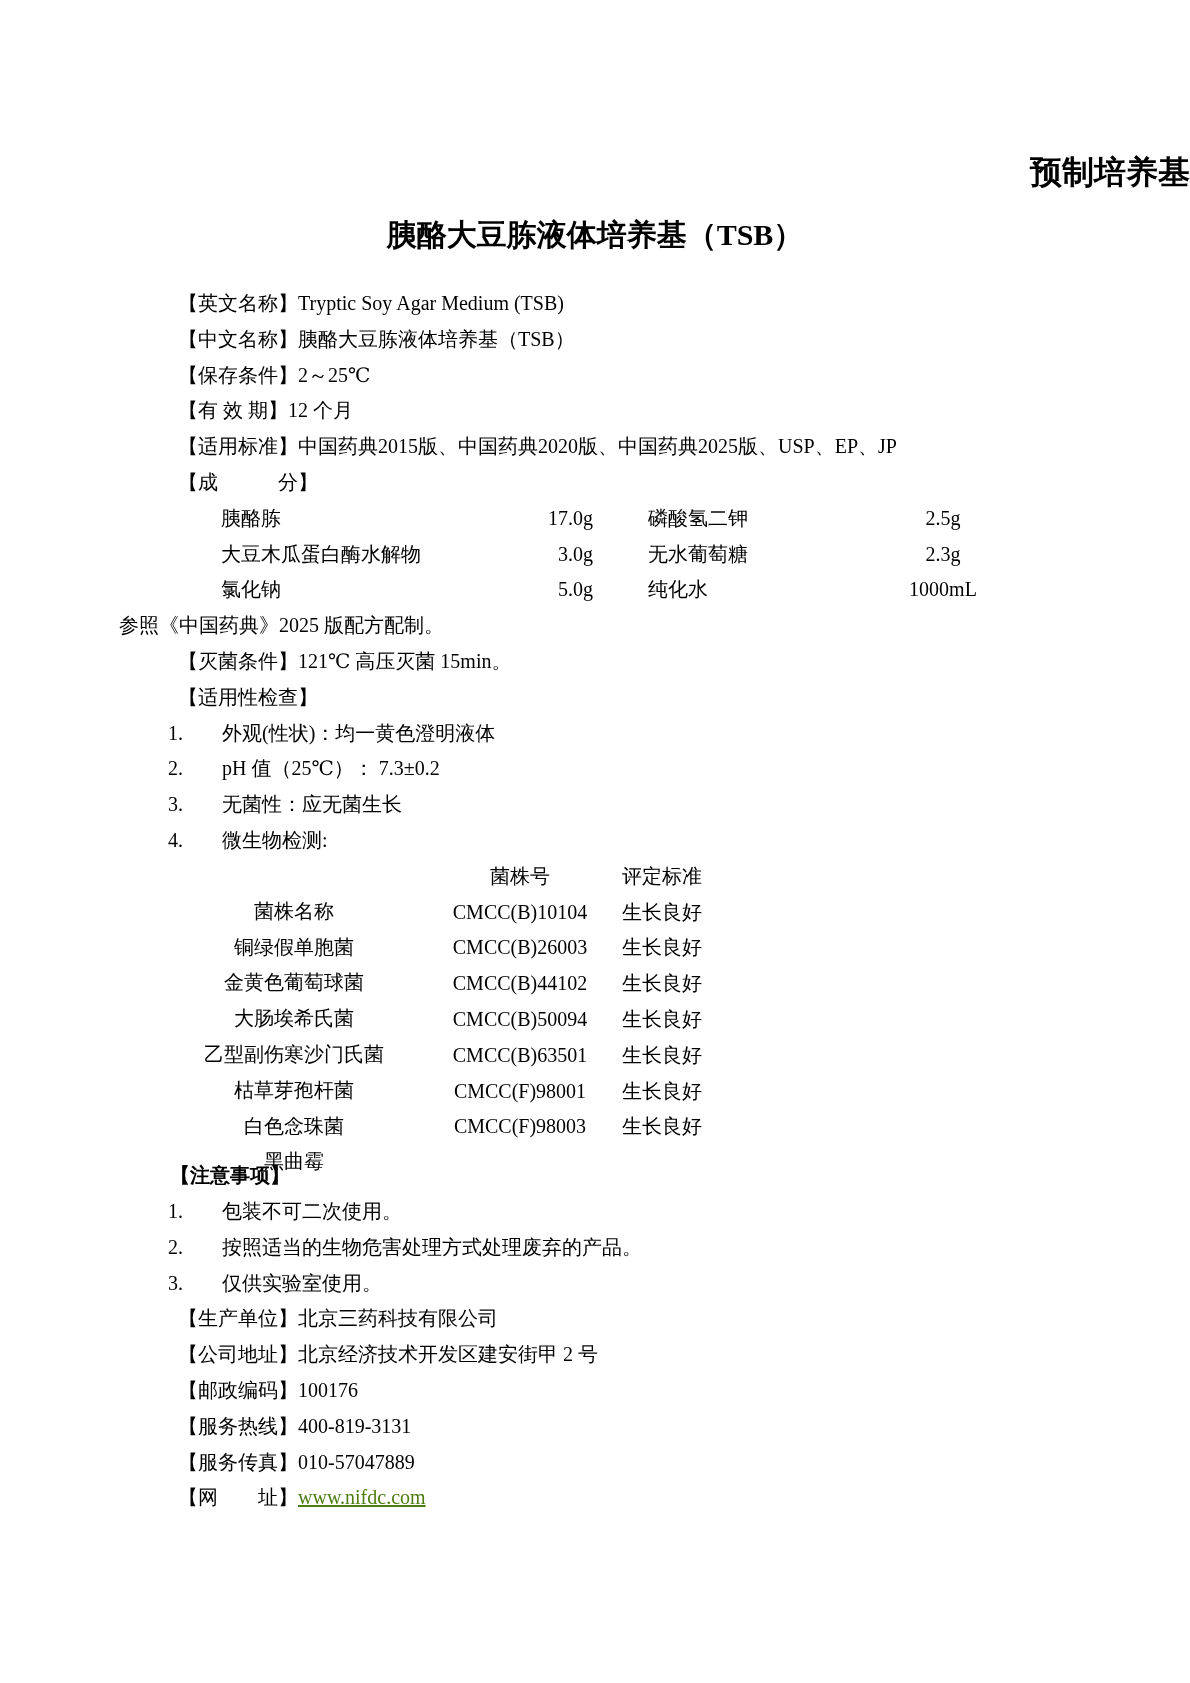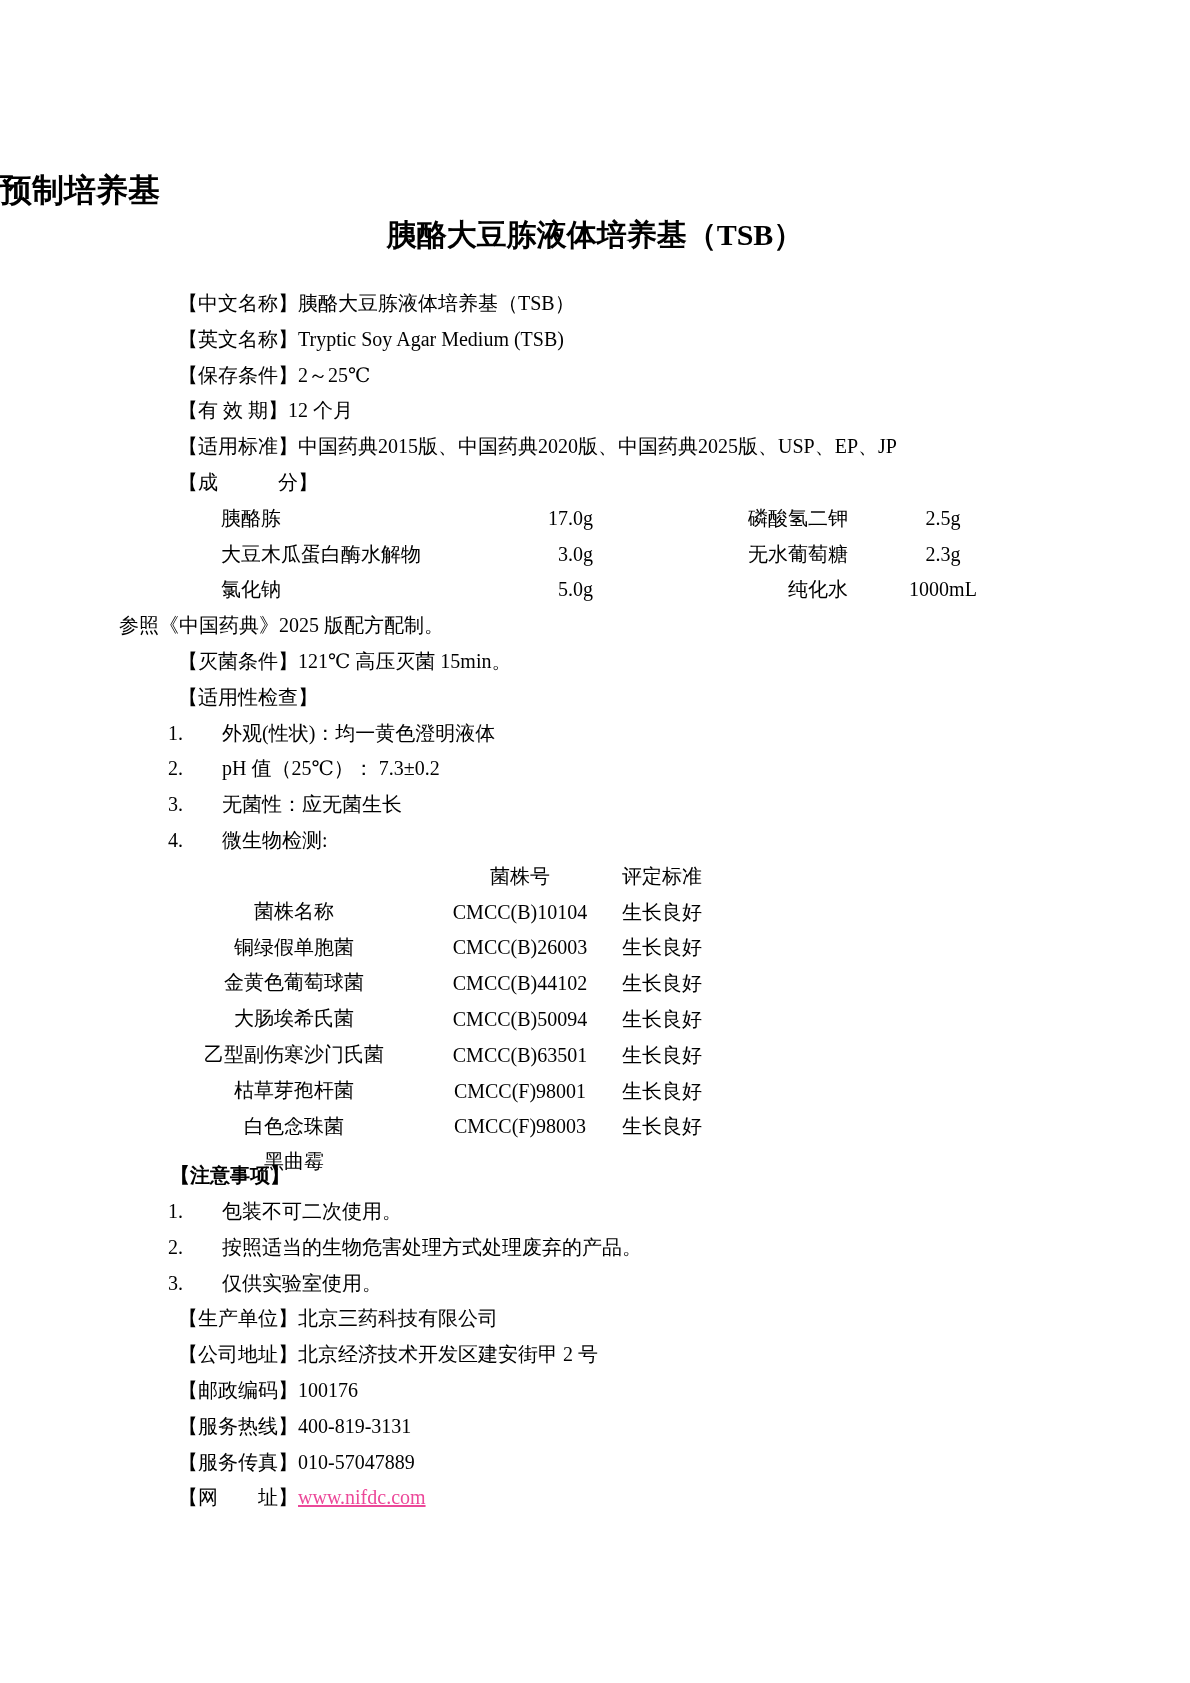--- a/index.html
+++ b/index.html
@@ -5,59 +5,59 @@
   html,body{margin:0;padding:0;background:#ffffff;}
   .page{
     position:relative;
     width:1190px;height:1683px;
     background:#ffffff;
     color:#000000;
     font-family:"Liberation Serif","DejaVu Serif",serif;
     overflow:hidden;
   }
   .doc-title{
-    position:absolute;top:166px;left:0;width:100%;
-    text-align:left;font-weight:bold;font-size:32px;line-height:48px;
+    position:absolute;top:148px;left:0;width:100%;
+    text-align:right;font-weight:bold;font-size:32px;line-height:48px;
   }
   .doc-subtitle{
     position:absolute;top:211px;left:0;width:100%;
     text-align:center;font-weight:bold;font-size:30px;line-height:48px;
   }
   .body{
     position:absolute;top:286px;left:0;width:100%;
     font-size:20px;
   }
   .ln{height:35.8px;line-height:35.8px;white-space:pre;}
   .field{padding-left:178px;}
   .ing{display:flex;padding-left:221px;gap:22px;}
   .ing .n1{width:240px;}
   .ing .q1{width:110px;text-align:right;}
-  .ing .n2{margin-left:33px;width:200px;text-align:right;}
+  .ing .n2{margin-left:33px;width:200px;}
   .ing .q2{width:146px;text-align:center;}
   .indent{padding-left:119px;}
   .item{display:flex;padding-left:168px;}
   .item .num{width:54px;}
   .trow{display:flex;padding-left:170px;}
   .tc1{width:248px;text-align:center;margin-top:35px;}
   .tc2{width:204px;text-align:center;}
   .tc3{width:164px;text-align:left;}
-  .link{color:#ec4899;text-decoration:underline;cursor:pointer;}
+  .link{color:#4d7c0f;text-decoration:underline;cursor:pointer;}
 </style>
 </head>
 <body>
 
 <div class="page">
 
   <div class="doc-title">预制培养基</div>
   <div class="doc-subtitle">胰酪大豆胨液体培养基（TSB）</div>
 
   <div class="body">
 
+    <div class="ln field"><span>【英文名称】</span><span>Tryptic Soy Agar Medium (TSB)</span></div>
     <div class="ln field"><span>【中文名称】</span><span>胰酪大豆胨液体培养基（TSB）</span></div>
-    <div class="ln field"><span>【英文名称】</span><span>Tryptic Soy Agar Medium (TSB)</span></div>
     <div class="ln field"><span>【保存条件】</span><span>2～25℃</span></div>
     <div class="ln field"><span>【有 效 期】</span><span>12 个月</span></div>
     <div class="ln field"><span>【适用标准】</span><span>中国药典2015版、中国药典2020版、中国药典2025版、USP、EP、JP</span></div>
     <div class="ln field"><span>【成　　　分】</span></div>
 
     <div class="ln ing">
       <span class="n1">胰酪胨</span><span class="q1">17.0g</span><span class="n2">磷酸氢二钾</span><span class="q2">2.5g</span>
     </div>
     <div class="ln ing">
       <span class="n1">大豆木瓜蛋白酶水解物</span><span class="q1">3.0g</span><span class="n2">无水葡萄糖</span><span class="q2">2.3g</span>

